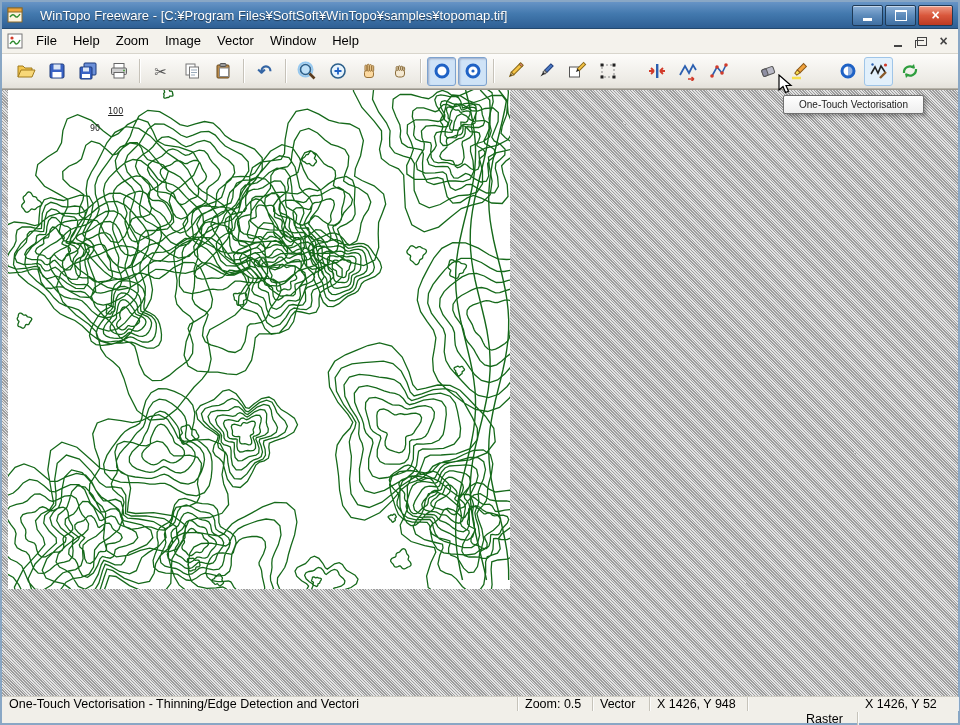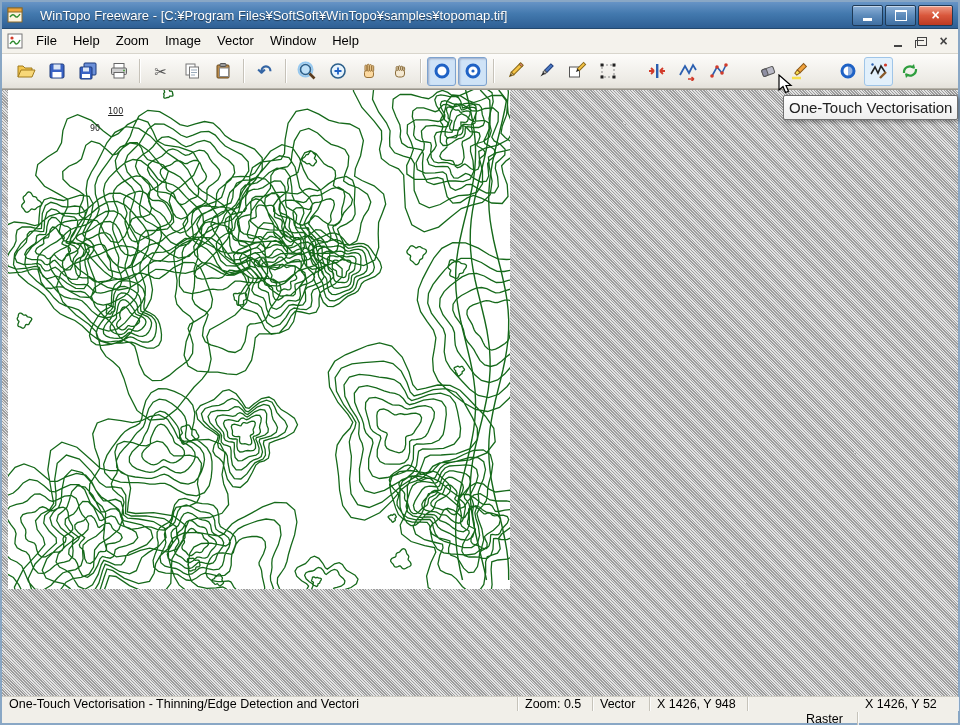--- a/index.html
+++ b/index.html
@@ -43,21 +43,21 @@
 
   
   .canvas{flex:1;position:relative;overflow:hidden;border-top:1px solid #98948b;
     background-color:#e6e6e6;
     background-image:repeating-linear-gradient(45deg,#9e9e9e 0px,#9e9e9e 1px,#e3e3e3 1px,#e3e3e3 2px);}
   .topo{position:absolute;left:6px;top:0;width:502px;height:499px;background:#fff;overflow:hidden;}
   .maplabel{position:absolute;font-size:8px;color:#222;font-family:"DejaVu Sans",sans-serif;}
 
   
   .tooltip{position:absolute;left:781px;top:93px;background:linear-gradient(180deg,#ffffff,#eeeeee);
-    border:1px solid #707070;border-radius:2px;padding:3px 5px;font-size:15px;color:#222;
+    border:1px solid #707070;border-radius:2px;padding:3px 15px;font-size:10px;color:#222;
     box-shadow:2px 2px 4px rgba(0,0,0,.35);white-space:nowrap;z-index:40;}
   .cursor{position:absolute;left:776px;top:72px;z-index:50;}
 
   
   .statusbar{height:26px;flex:0 0 26px;background:#f1efe9;border-top:1px solid #cfccc3;display:flex;align-items:flex-start;font-size:12.5px;color:#000;}
   .sp{display:flex;align-items:center;padding:0 7px;border-right:1px solid #c6c3ba;box-shadow:1px 0 0 rgba(255,255,255,.8);white-space:nowrap;overflow:hidden;}
   .sp.msg{flex:1;min-width:0;}
   .sp.zoom{flex:0 0 60px;}
   .sp.rgb{flex:0 0 115px;}
   .sp.vlab{flex:0 0 42px;}

